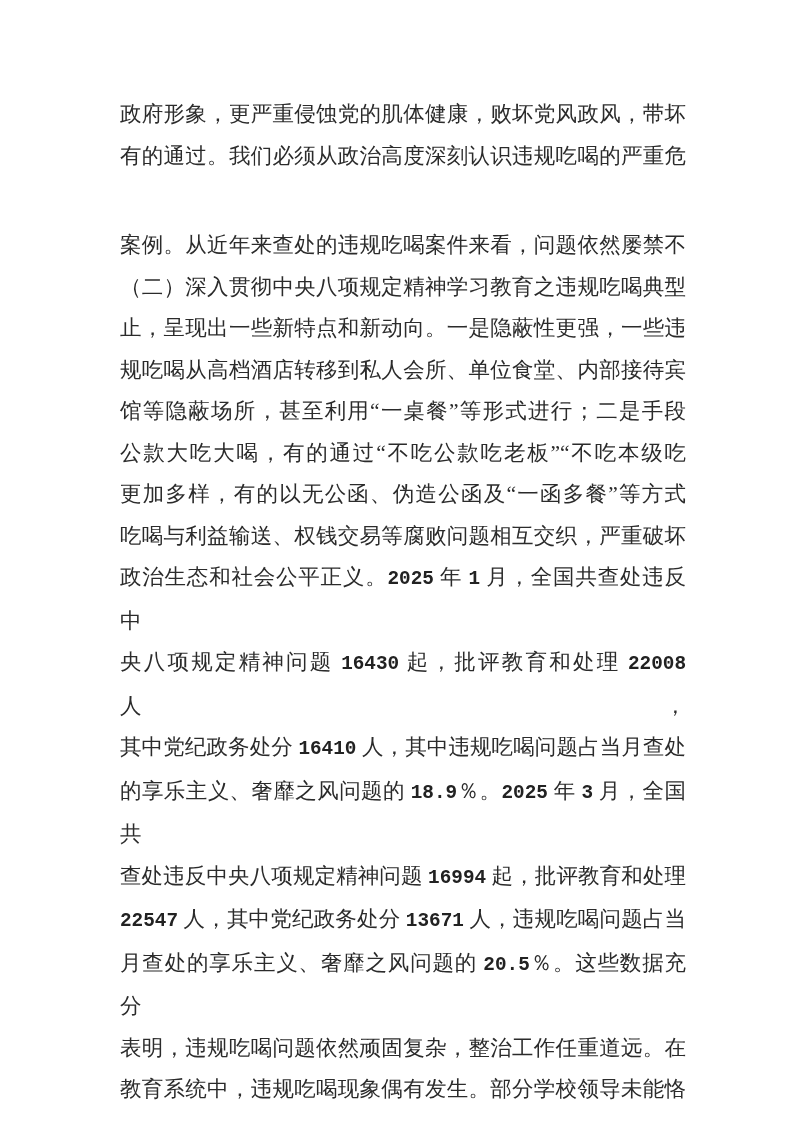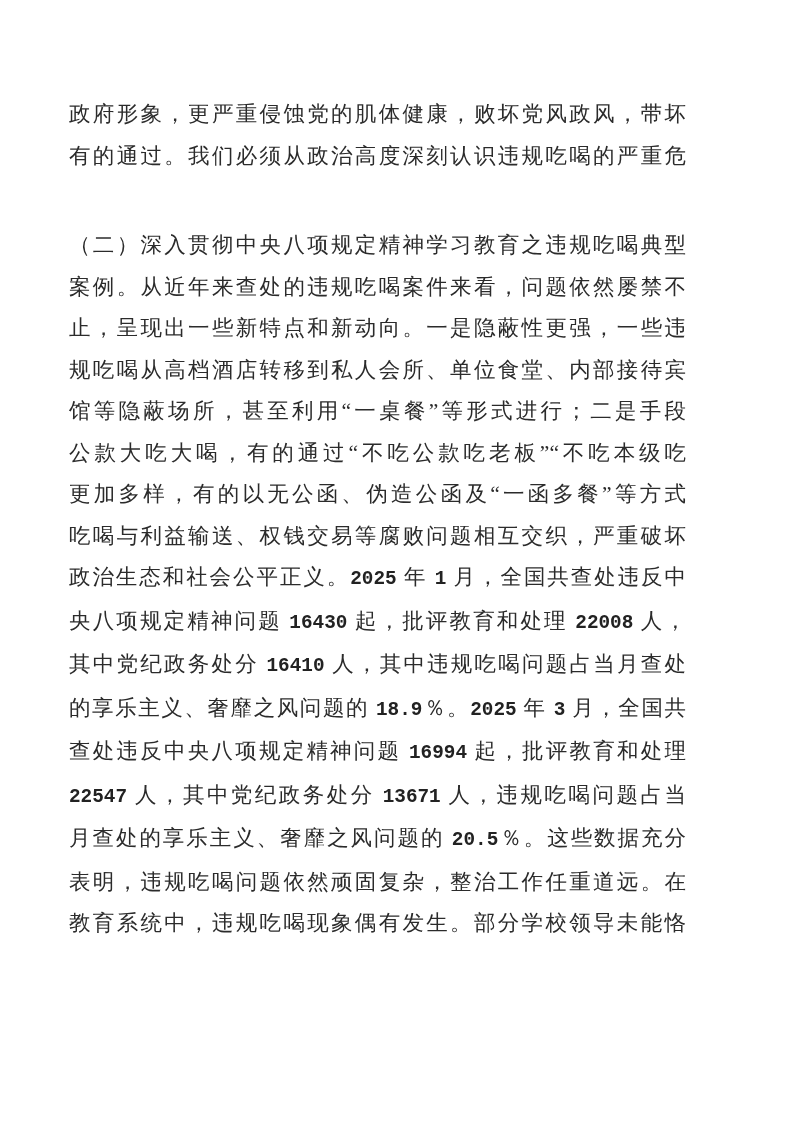--- a/index.html
+++ b/index.html
@@ -11,21 +11,21 @@
     position: relative;
     width: 793px;
     height: 1122px;
     background: #ffffff;
     overflow: hidden;
     font-family: "Liberation Serif", "DejaVu Serif", serif;
     color: #2b2b2b;
   }
   .content {
     box-sizing: border-box;
-    padding: 94px 107px 0 69px; 
+    padding: 94px 107px 0 120px; 
   }
   .para {
     margin: 0;
   }
   .para + .para {
     margin-top: 48px; 
   }
   .line {
     font-size: 21.5px;
     line-height: 41.5px;
@@ -47,22 +47,22 @@
 </head>
 <body>
 
 <div class="page">
   <div class="content">
     <div class="para">
         <div class="line">政府形象，更严重侵蚀党的肌体健康，败坏党风政风，带坏</div>
         <div class="line">有的通过。我们必须从政治高度深刻认识违规吃喝的严重危</div>
       </div>
     <div class="para">
+        <div class="line">案例。从近年来查处的违规吃喝案件来看，问题依然屡禁不</div>
         <div class="line">（二）深入贯彻中央八项规定精神学习教育之违规吃喝典型</div>
-        <div class="line">案例。从近年来查处的违规吃喝案件来看，问题依然屡禁不</div>
         <div class="line">止，呈现出一些新特点和新动向。一是隐蔽性更强，一些违</div>
         <div class="line">规吃喝从高档酒店转移到私人会所、单位食堂、内部接待宾</div>
         <div class="line">馆等隐蔽场所，甚至利用“一桌餐”等形式进行；二是手段</div>
         <div class="line">公款大吃大喝，有的通过“不吃公款吃老板”“不吃本级吃</div>
         <div class="line">更加多样，有的以无公函、伪造公函及“一函多餐”等方式</div>
         <div class="line">吃喝与利益输送、权钱交易等腐败问题相互交织，严重破坏</div>
         <div class="line">政治生态和社会公平正义。<span class="num">2025</span> 年 <span class="num">1</span> 月，全国共查处违反中</div>
         <div class="line">央八项规定精神问题 <span class="num">16430</span> 起，批评教育和处理 <span class="num">22008</span> 人，</div>
         <div class="line">其中党纪政务处分 <span class="num">16410</span> 人，其中违规吃喝问题占当月查处</div>
         <div class="line">的享乐主义、奢靡之风问题的 <span class="num">18.9</span>％。<span class="num">2025</span> 年 <span class="num">3</span> 月，全国共</div>

